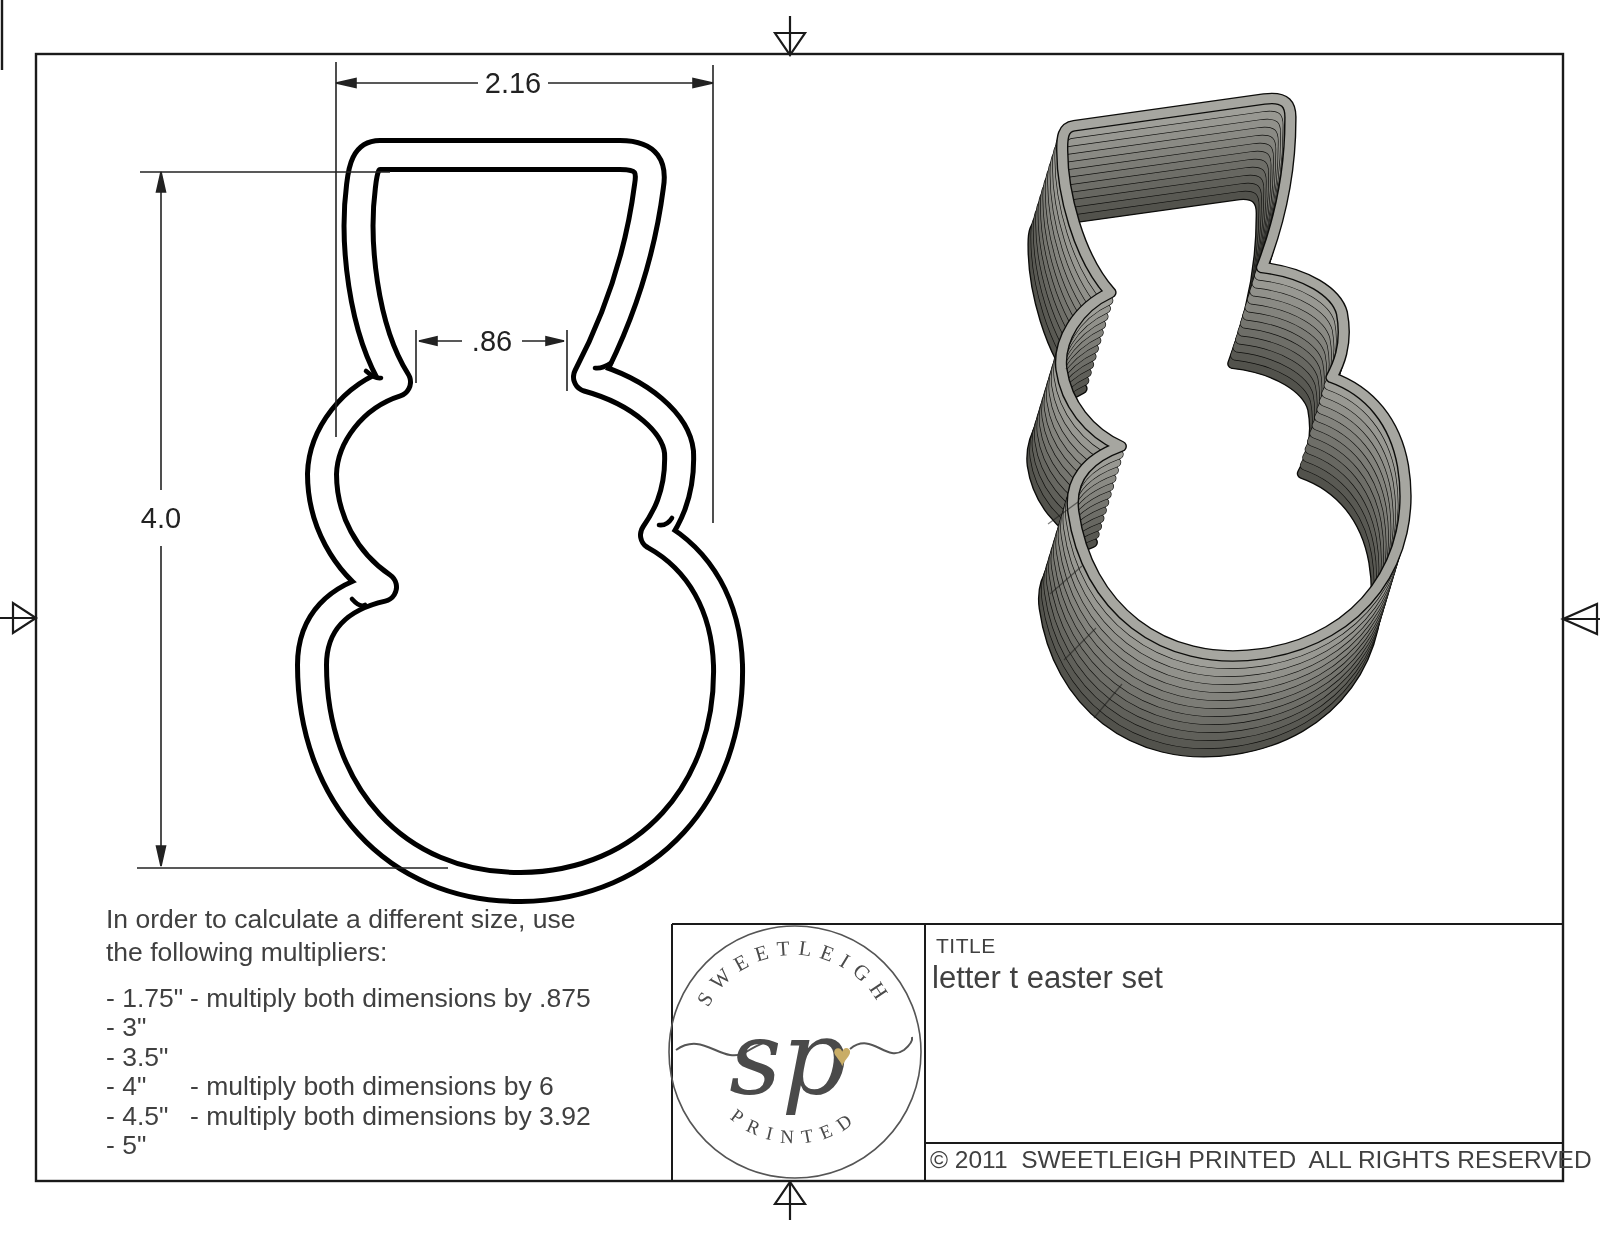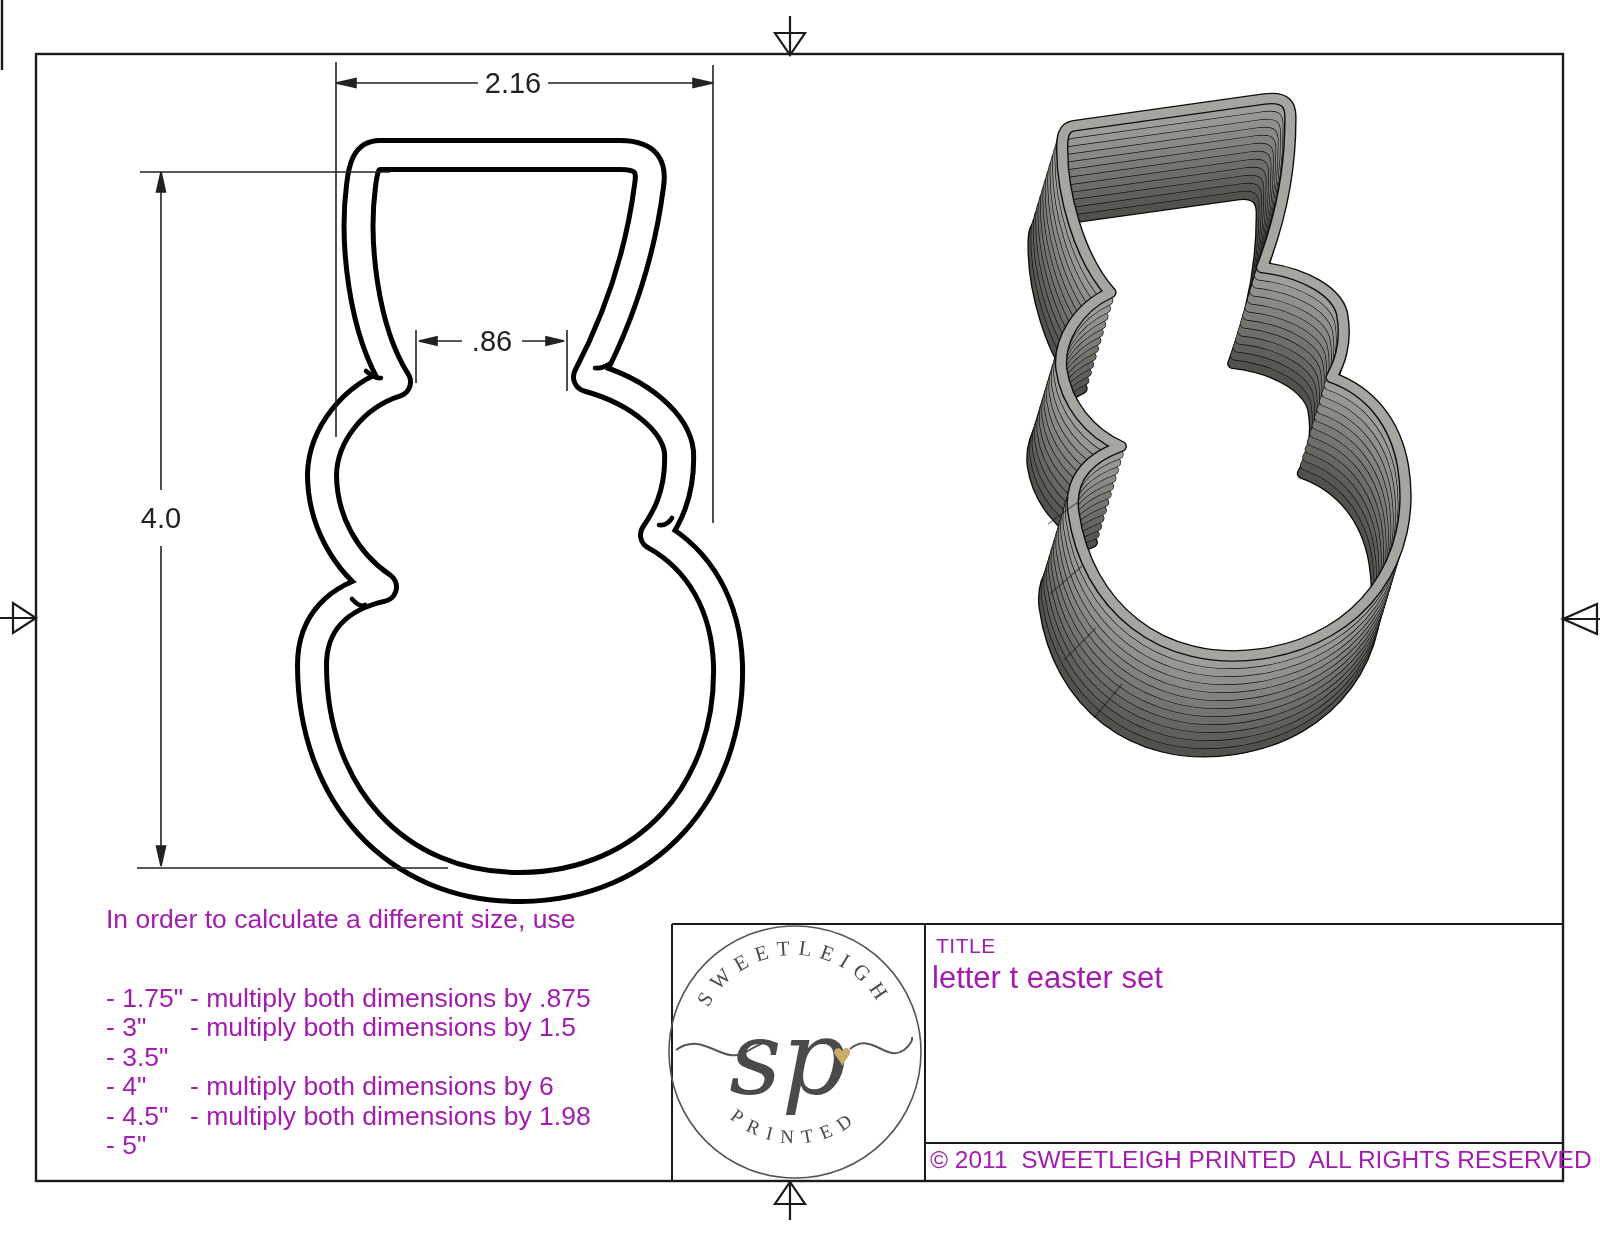--- a/index.html
+++ b/index.html
@@ -1,19 +1,19 @@
 <!DOCTYPE html>
 <html><head>
 <meta charset="utf-8">
 <style>
   html,body{margin:0;padding:0;background:#fff;}
   #sheet{position:relative;width:1600px;height:1236px;background:#ffffff;
          font-family:"Liberation Sans", sans-serif;color:#111;overflow:hidden;}
   #sheet svg{position:absolute;left:0;top:0;}
-  .txt{position:absolute;color:#a21caf;}
+  .txt{position:absolute;color:#404040;}
   .note-para{left:106px;top:903px;font-size:26.5px;line-height:33px;}
   .note-list{left:106px;top:984px;font-size:26.5px;line-height:29.4px;}
   .note-row{display:flex;}
   .note-size{width:84px;flex:0 0 84px;}
   .tb-label{left:936px;top:934px;font-size:21px;letter-spacing:0.5px;}
   .tb-title{left:932px;top:960px;font-size:31px;}
   .tb-copy{left:930px;top:1146px;font-size:24.5px;white-space:pre;}
 </style>
 </head>
 <body>
@@ -164,41 +164,41 @@
         <path d="M 676,1050 C 704,1030 722,1066 746,1052 C 754,1047 760,1044 766,1042"></path>
         <path d="M 850,1049 C 872,1031 886,1063 904,1050 C 910,1045 913,1041 912,1037"></path>
       </g>
       <text x="788" y="1094" text-anchor="middle" font-size="102" fill="#4a4a4a" font-family="DejaVu Serif, serif" font-style="italic">sp</text>
       <text x="842" y="1066" text-anchor="middle" font-size="32" fill="#c9ad66">♥</text>
     </g>
   </svg>
 
   <div class="txt note-para">
     <div>In order to calculate a different size, use</div>
+    <div>the following multipliers:</div>
   </div>
 
   <div class="txt note-list">
     <div class="note-row">
       <span class="note-size">- 1.75"</span>
       <span>- multiply both dimensions by .875</span>
     </div>
     <div class="note-row">
       <span class="note-size">- 3"</span>
-      <span>- multiply both dimensions by 1.5</span>
     </div>
     <div class="note-row">
       <span class="note-size">- 3.5"</span>
     </div>
     <div class="note-row">
       <span class="note-size">- 4"</span>
       <span>- multiply both dimensions by 6</span>
     </div>
     <div class="note-row">
       <span class="note-size">- 4.5"</span>
-      <span>- multiply both dimensions by 1.98</span>
+      <span>- multiply both dimensions by 3.92</span>
     </div>
     <div class="note-row">
       <span class="note-size">- 5"</span>
     </div>
   </div>
 
   <div class="txt tb-label">TITLE</div>
   <div class="txt tb-title">letter t easter set</div>
   <div class="txt tb-copy">© 2011  SWEETLEIGH PRINTED  ALL RIGHTS RESERVED</div>
 </div>

